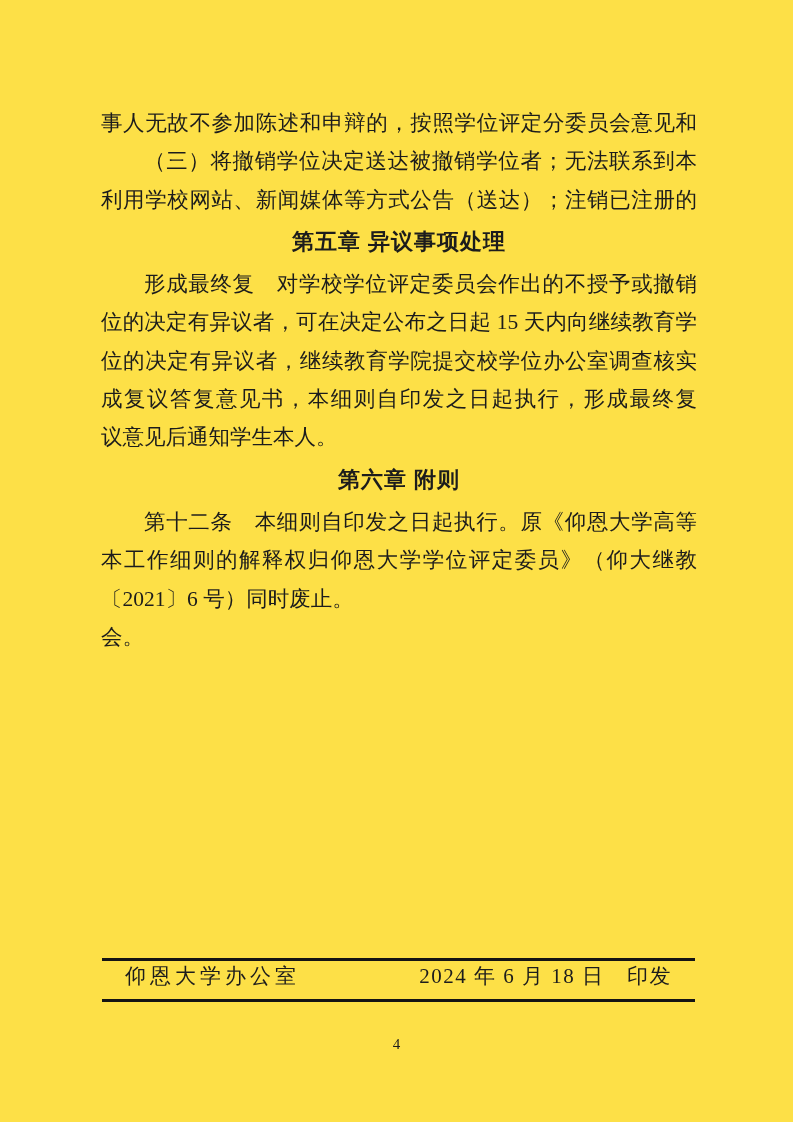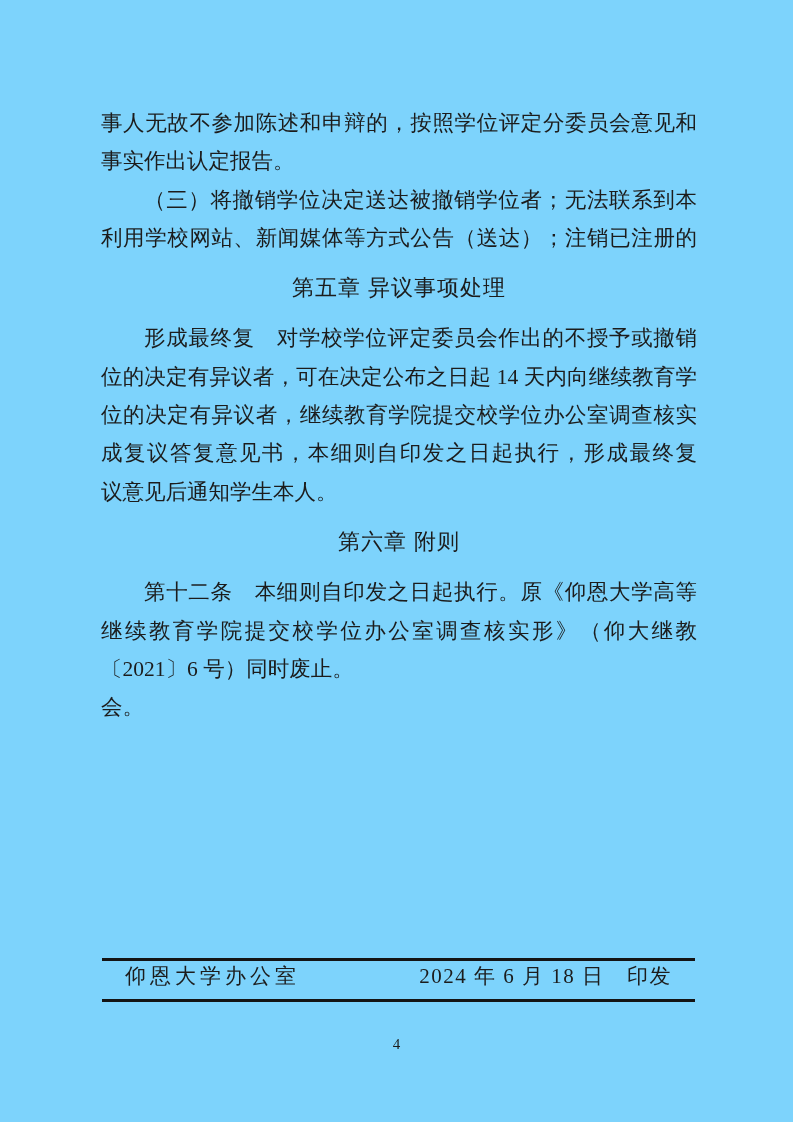--- a/index.html
+++ b/index.html
@@ -4,21 +4,21 @@
 <style>
   html, body {
     margin: 0;
     padding: 0;
     background: #ffffff;
   }
   .page {
     position: relative;
     width: 793px;
     height: 1122px;
-    background: #7dd3fc;
+    background: #fde047;
     overflow: hidden;
     color: #1c1c1c;
   }
   .content {
     position: absolute;
     left: 101px;
     top: 104px;
     width: 596px;
     font-family: "Liberation Serif", "DejaVu Serif", serif;
     font-size: 21.5px;
@@ -31,27 +31,27 @@
   }
   .line.fill {
     text-align: justify;
     text-align-last: justify;
     text-justify: inter-character;
   }
   .line.indent {
     text-indent: 2em;
   }
   .heading {
-    margin: 12px;
+    margin: 4px;
     height: 38.3px;
     line-height: 38.3px;
     text-align: center;
     font-family: "Liberation Sans", "DejaVu Sans", sans-serif;
     font-size: 22px;
-    font-weight: 400;
+    font-weight: 700;
     letter-spacing: 1px;
     overflow: hidden;
   }
   .rule {
     position: absolute;
     left: 102px;
     width: 593px;
     height: 3px;
     background: #141414;
   }
@@ -85,32 +85,31 @@
     color: #1c1c1c;
   }
 </style>
 </head>
 <body>
 
 <div class="page">
 
   <div class="content">
     <div class="line fill">事人无故不参加陈述和申辩的，按照学位评定分委员会意见和</div>
-    <div class="line">事实作出认定报告。</div>
     <div class="line fill indent">（三）将撤销学位决定送达被撤销学位者；无法联系到本人的，</div>
     <div class="line fill">利用学校网站、新闻媒体等方式公告（送达）；注销已注册的学位</div>
     <h2 class="heading">第五章 异议事项处理</h2>
     <div class="line fill indent">形成最终复　对学校学位评定委员会作出的不授予或撤销学</div>
-    <div class="line fill">位的决定有异议者，可在决定公布之日起 14 天内向继续教育学</div>
+    <div class="line fill">位的决定有异议者，可在决定公布之日起 15 天内向继续教育学</div>
     <div class="line fill">位的决定有异议者，继续教育学院提交校学位办公室调查核实形</div>
     <div class="line fill">成复议答复意见书，本细则自印发之日起执行，形成最终复</div>
     <div class="line">议意见后通知学生本人。</div>
     <h2 class="heading">第六章 附则</h2>
     <div class="line fill indent">第十二条　本细则自印发之日起执行。原《仰恩大学高等教</div>
-    <div class="line fill">继续教育学院提交校学位办公室调查核实形》（仰大继教</div>
+    <div class="line fill">本工作细则的解释权归仰恩大学学位评定委员》（仰大继教</div>
     <div class="line">〔2021〕6 号）同时废止。</div>
     <div class="line">会。</div>
   </div>
 
   <div class="rule rule-top"></div>
   <div class="footer-row">
     <span class="issuer">仰恩大学办公室</span>
     <span class="print-date">2024 年 6 月 18 日　印发</span>
   </div>
   <div class="rule rule-bottom"></div>

